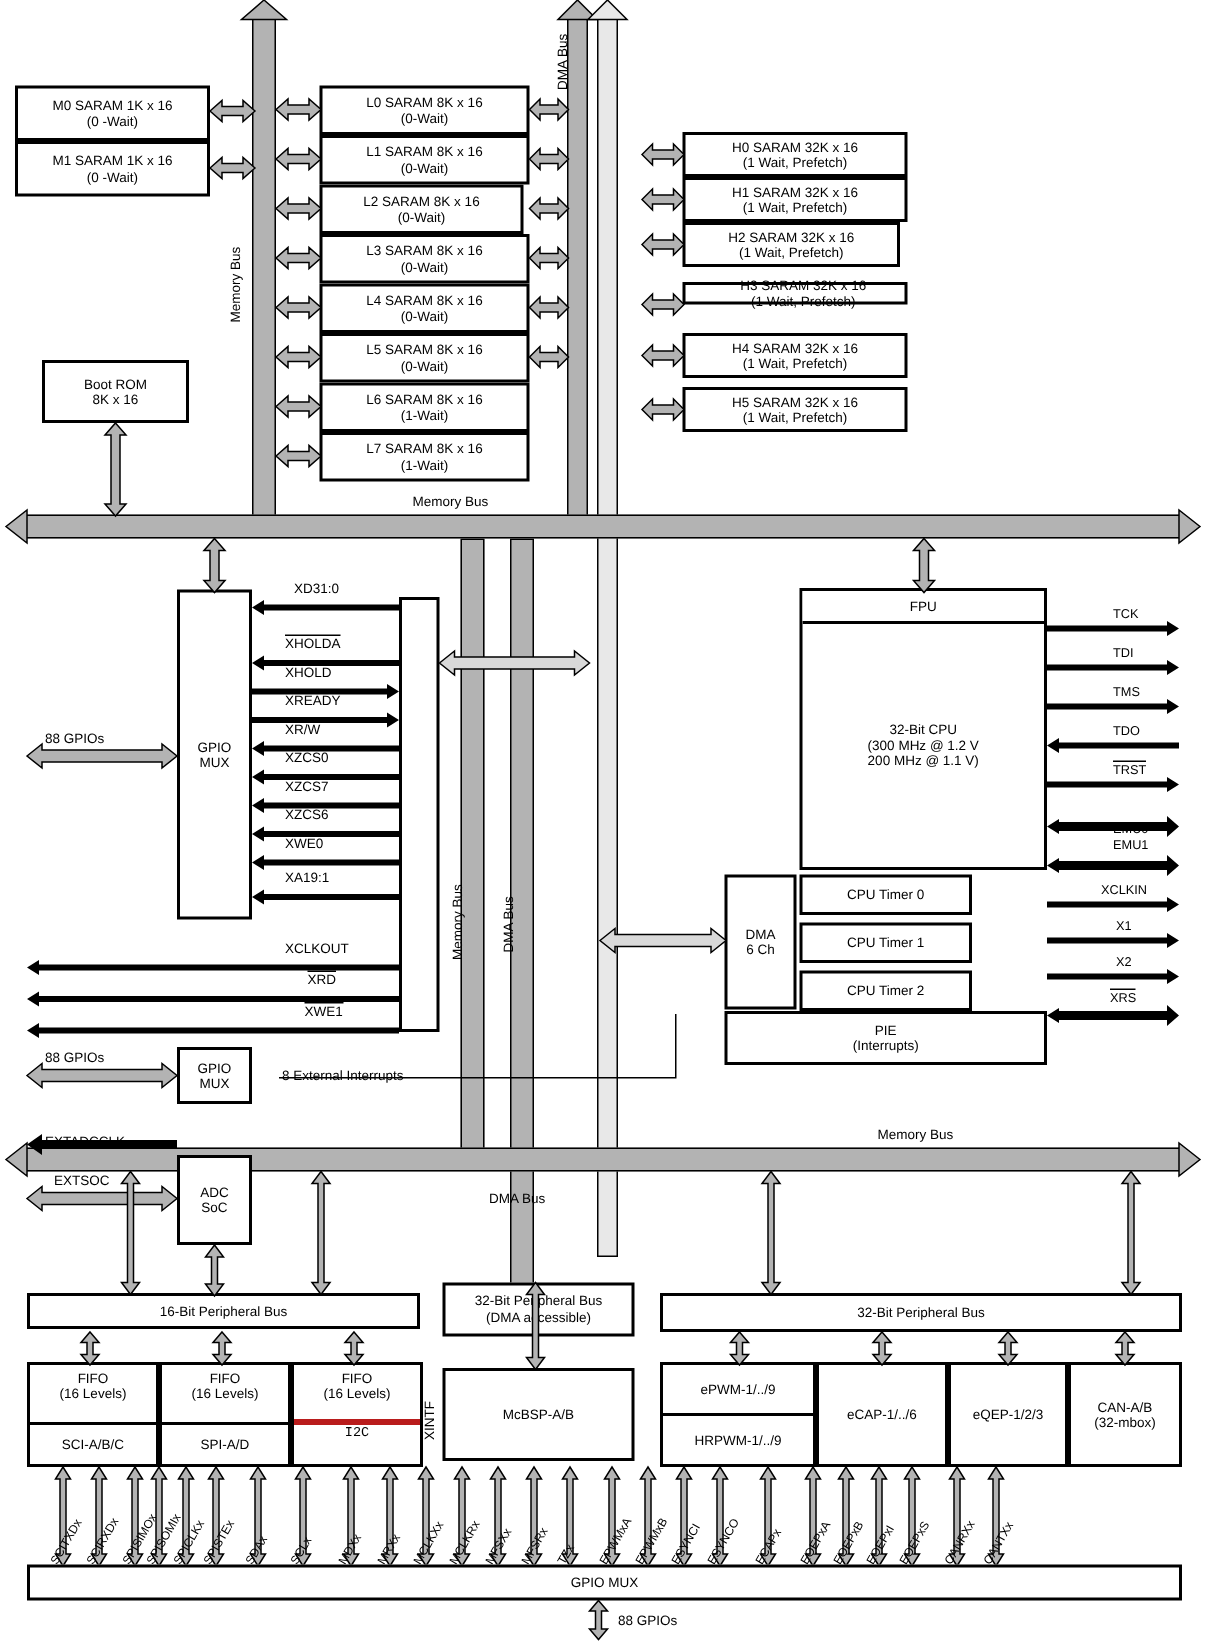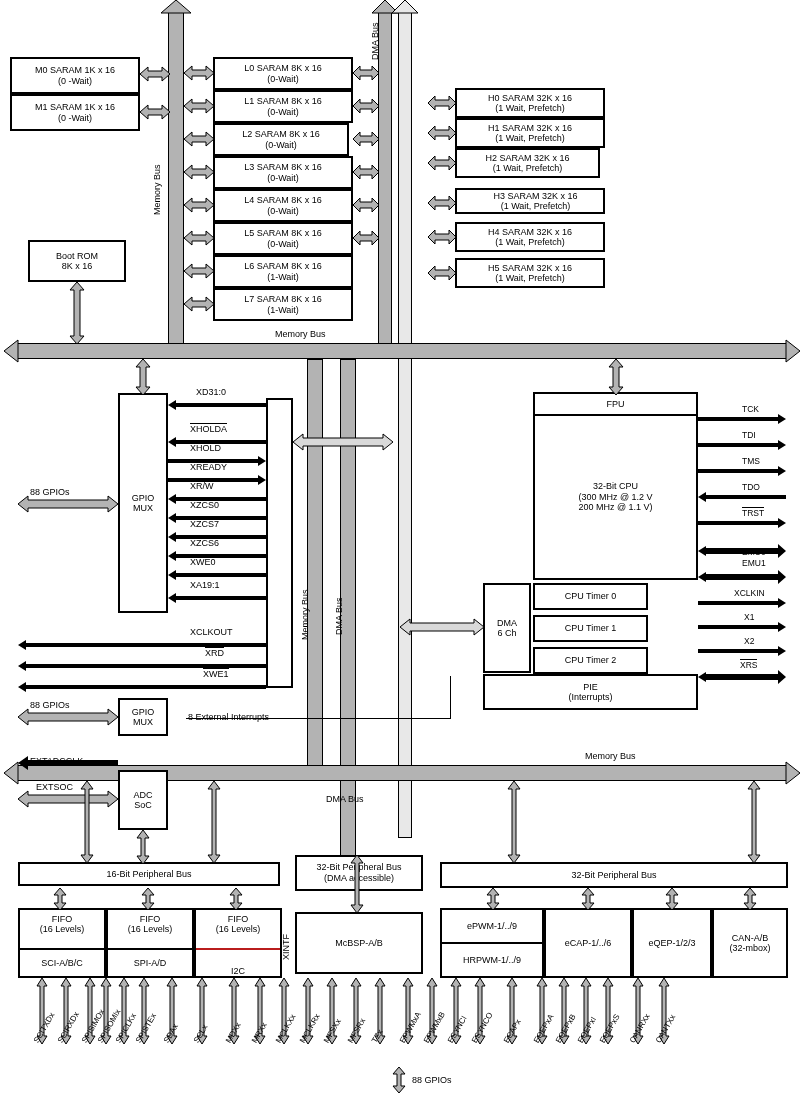--- a/index.html
+++ b/index.html
@@ -177,21 +177,21 @@
     <div>(1 Wait, Prefetch)</div>
   </div>
   <div class="box" style="left:455px;top:118px;width:150px;height:30px;">
     <div>H1 SARAM 32K x 16</div>
     <div>(1 Wait, Prefetch)</div>
   </div>
   <div class="box" style="left:455px;top:148px;width:145px;height:30px;">
     <div>H2 SARAM 32K x 16</div>
     <div>(1  Wait, Prefetch)</div>
   </div>
-  <div class="box" style="left:455px;top:188px;width:150px;height:26px;padding-left:11px;">
+  <div class="box" style="left:455px;top:188px;width:150px;height:15px;padding-left:11px;">
     <div>H3 SARAM 32K x 16</div>
     <div>(1 Wait, Prefetch)</div>
   </div>
   <div class="box" style="left:455px;top:222px;width:150px;height:30px;">
     <div>H4 SARAM 32K x 16</div>
     <div>(1 Wait, Prefetch)</div>
   </div>
   <div class="box" style="left:455px;top:258px;width:150px;height:30px;">
     <div>H5 SARAM 32K x 16</div>
     <div>(1 Wait, Prefetch)</div>
@@ -451,21 +451,21 @@
   <div class="box" style="left:106px;top:908px;width:88px;height:70px;justify-content:flex-start;padding-top:4px;">
     <div>FIFO</div>
     <div>(16 Levels)</div>
     <div style="position:absolute;left:0;right:0;bottom:0;height:26px;border-top:2px solid #000;display:flex;align-items:center;justify-content:center;">
       <span>SPI-A/D</span>
     </div>
   </div>
   <div class="box" style="left:194px;top:908px;width:88px;height:70px;justify-content:flex-start;padding-top:4px;">
     <div>FIFO</div>
     <div>(16 Levels)</div>
-    <div style="position:absolute;left:0;right:0;bottom:0;height:26px;border-top:2px solid #b91c1c;display:flex;align-items:flex-end;justify-content:center;">
+    <div style="position:absolute;left:0;right:0;bottom:0;height:26px;border-top:4px solid #b91c1c;display:flex;align-items:flex-start;justify-content:center;font-family:Liberation Mono, monospace;">
       <span>I2C</span>
     </div>
   </div>
 
   <div class="box" style="left:295px;top:912px;width:128px;height:62px;">
     <div>McBSP-A/B</div>
   </div>
 
   <div class="box" style="left:440px;top:908px;width:104px;height:70px;justify-content:flex-start;">
     <div style="height:34px;display:flex;align-items:center;justify-content:center;width:100%;border-bottom:2px solid #000;">
@@ -608,18 +608,21 @@
       <svg class="ar" style="left: 632px; top: 978px; width: 12px; height: 66px;">
         <polygon points="6,66 11,58 8,58 8,8 11,8 6,0 1,8 4,8 4,58 1,58" fill="#b3b3b3" stroke="#000" stroke-width="1"></polygon>
       </svg>
       <div class="vertlbl" style="left: 628px; top: 1040px;">CANRXx</div>
       <svg class="ar" style="left: 658px; top: 978px; width: 12px; height: 66px;">
         <polygon points="6,66 11,58 8,58 8,8 11,8 6,0 1,8 4,8 4,58 1,58" fill="#b3b3b3" stroke="#000" stroke-width="1"></polygon>
       </svg>
       <div class="vertlbl" style="left: 654px; top: 1040px;">CANTXx</div>
     </div>
 
+  <div class="busbox" style="left:18px;top:1043px;width:770px;height:24px;">
+    <span>GPIO MUX</span>
+  </div>
   <svg class="ar" style="left:390px;top:1067px;width:18px;height:26px;">
       <polygon points="9,0 15,7 11,7 11,19 15,19 9,26 3,19 7,19 7,7 3,7" fill="#b3b3b3" stroke="#000" stroke-width="1"></polygon>
     </svg>
   <div class="lbl" style="left:412px;top:1075px;">88 GPIOs</div>
 
 </div>
 
 </body></html>

